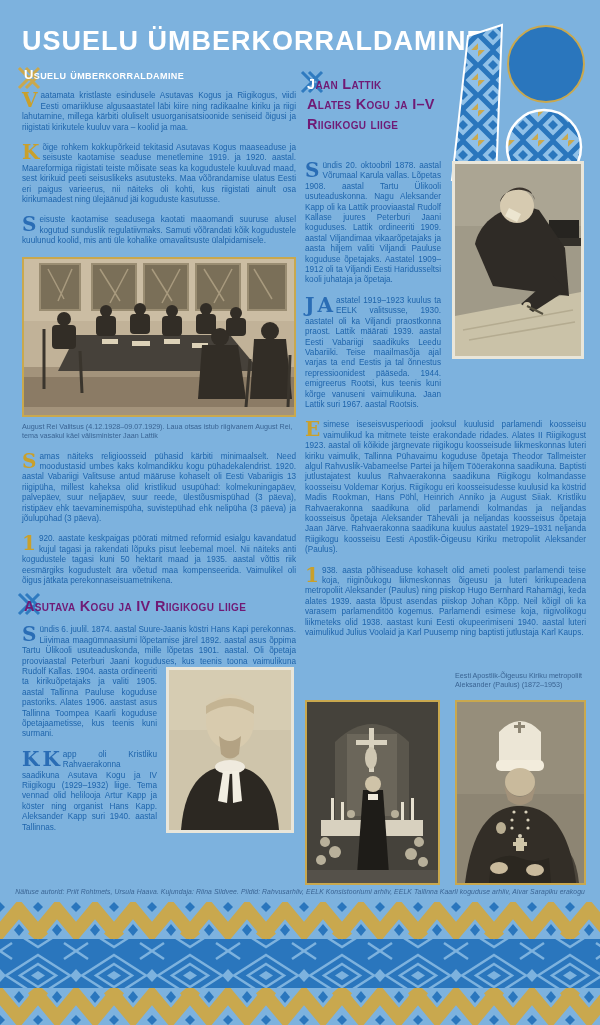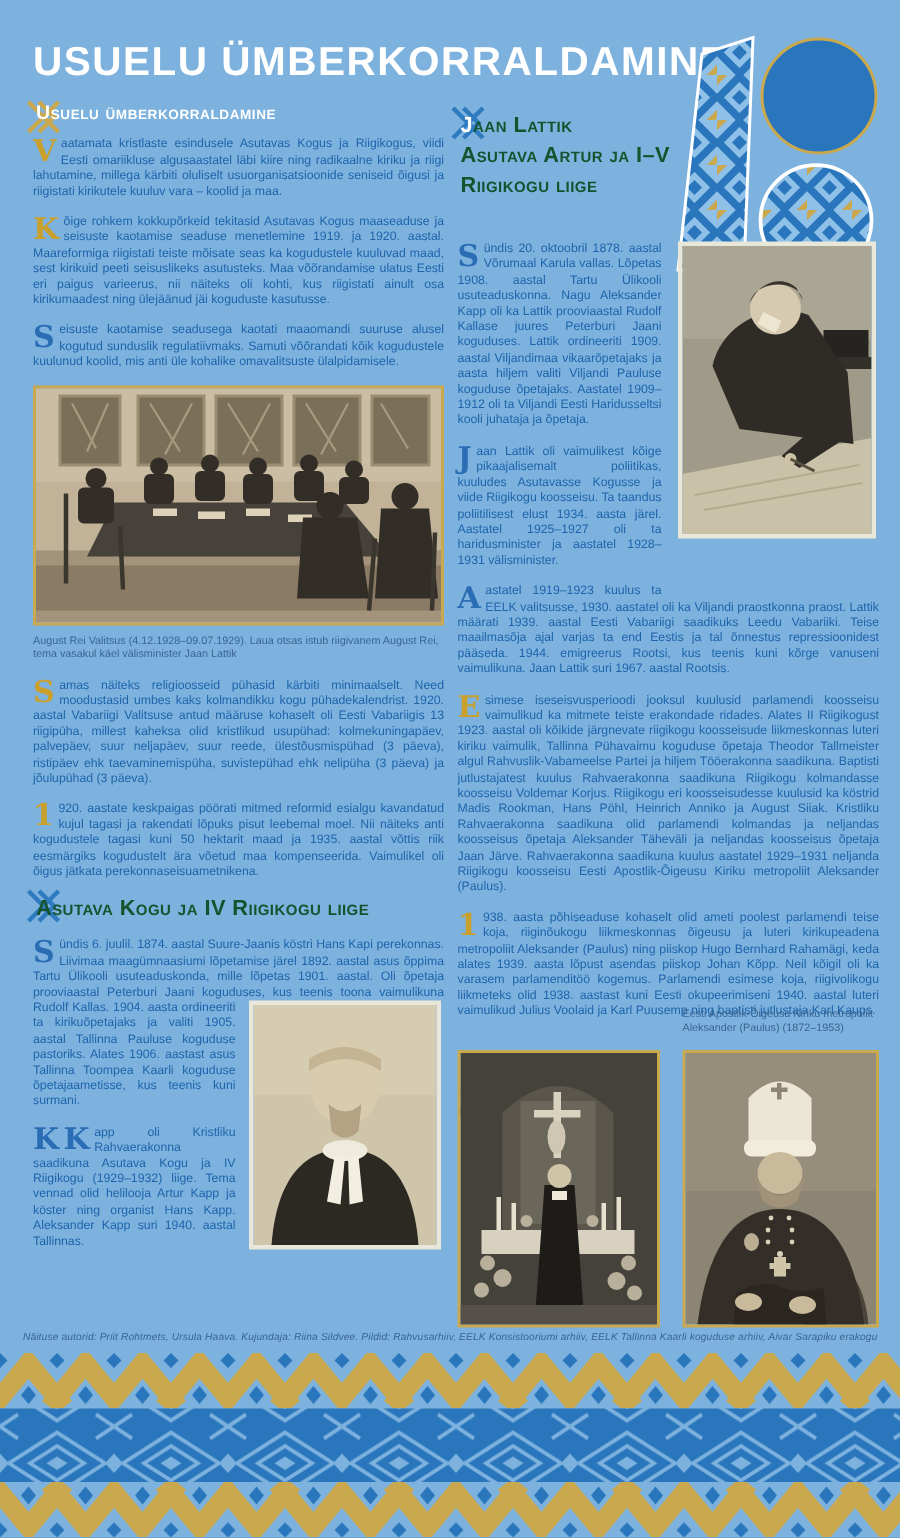--- a/index.html
+++ b/index.html
@@ -24,21 +24,21 @@
   }
   .dc-g{color:#c9a02c;}
   .dc-b{color:#2a6db5;}
   
   .sec-head{position:relative;margin:0 0 9px 2px;}
   .sec-head .hicon{position:absolute;left:-8px;top:-5px;z-index:0;}
   .sec-head .htxt{position:relative;z-index:1;}
   .intro-head{font-size:13px;font-weight:bold;letter-spacing:.4px;
     font-variant:small-caps;color:#ffffff;}
   .person-head{font-size:14.5px;line-height:20px;font-weight:bold;
-    letter-spacing:.3px;font-variant:small-caps;color:#14532d;}
+    letter-spacing:.3px;font-variant:small-caps;color:#701a75;}
   .person-head .hline1::first-letter{color:#ffffff;}
   
   .frame-gold{border:2px solid #c9a84e;box-shadow:inset 0 0 0 1px rgba(255,255,255,.35);}
   .frame-white{border:3px solid #e9e6da;}
   .group-photo{display:block;width:270px;height:156px;margin:2px 0 5px 0;}
   .group-photo svg{display:block;}
   .cap{font-size:7.2px;line-height:9.4px;color:#3a6493;
     text-align:left;margin:0 0 11px 0;}
   .lattik-float{float:right;width:138px;height:232px;margin-left:7px;position:relative;}
   .lattik-photo{position:absolute;top:0;right:2px;width:126px;height:192px;}
@@ -190,21 +190,21 @@
 
     <div class="sec-head person-head" style="margin-bottom:27px;">
       <svg class="hicon" width="26" height="26" viewBox="0 0 26 26">
         <g stroke="#2f7bc0" stroke-width="3" fill="none">
           <path d="M3,3 L13,13 L3,23"></path>
           <path d="M10,3 L20,13 L10,23"></path>
           <path d="M23,3 L13,13 L23,23"></path>
         </g>
       </svg>
       <div class="htxt hline1">Jaan Lattik</div>
-      <div class="htxt">Asutava Artur ja I–V</div>
+      <div class="htxt">Alates Kogu ja I–V</div>
       <div class="htxt">Riigikogu liige</div>
     </div>
 
     <p class="para"><span class="lattik-float">
           <span class="lattik-photo frame-white"><svg width="126" height="192" viewBox="0 0 126 192">
               <rect width="126" height="192" fill="#a09a88"></rect>
               <rect width="126" height="62" fill="#aba593"></rect>
               <rect x="94" y="56" width="30" height="26" fill="#262420"></rect>
               <rect x="88" y="74" width="38" height="8" fill="#33302a"></rect>
               <polygon points="0,152 126,128 126,192 0,192" fill="#cac2a8"></polygon>
@@ -214,21 +214,21 @@
               <path d="M20,80 C26,52 58,36 84,46 L110,84 L114,132 L38,122 Z" fill="#2f2b26"></path>
               <circle cx="62" cy="42" r="17" fill="#d6cab0"></circle>
               <path d="M45,38 C48,22 78,22 80,36 L76,28 C68,20 52,22 45,38 Z" fill="#3a332c"></path>
               <path d="M98,112 L66,140 L78,148 L112,126 Z" fill="#2f2b26"></path>
               <circle cx="72" cy="142" r="4" fill="#cdc3a8"></circle>
               <line x1="72" y1="142" x2="88" y2="150" stroke="#55503f" stroke-width="2"></line>
               <polygon points="54,44 66,50 62,58 50,52" fill="#ece5d0"></polygon>
             </svg></span>
         </span><span class="dc dc-b">S</span><span>ündis 20. oktoobril 1878. aastal Võrumaal Karula vallas. Lõpetas 1908. aastal Tartu Ülikooli usuteaduskonna. Nagu Aleksander Kapp oli ka Lattik prooviaastal Rudolf Kallase juures Peterburi Jaani koguduses. Lattik ordineeriti 1909. aastal Viljandimaa vikaarõpetajaks ja aasta hiljem valiti Viljandi Pauluse koguduse õpetajaks. Aastatel 1909–1912 oli ta Viljandi Eesti Haridusseltsi kooli juhataja ja õpetaja.</span></p>
 
-    <p class="para"><span class="dc dc-b">J</span><span>aan Lattik oli vaimulikest kõige pikaajalisemalt poliitikas, kuuludes Asutavasse Kogusse ja viide Riigikogu koosseisu. Ta taandus poliitilisest elust 1934. aasta järel. Aastatel 1925–1927 oli ta haridusminister ja aastatel 1928–1931 välisminister.</span></p>
+    <p class="para"><span class="dc dc-b">J</span></p>
 
     <p class="para"><span class="dc dc-b">A</span><span>astatel 1919–1923 kuulus ta EELK valitsusse, 1930. aastatel oli ka Viljandi praostkonna praost. Lattik määrati 1939. aastal Eesti Vabariigi saadikuks Leedu Vabariiki. Teise maailmasõja ajal varjas ta end Eestis ja tal õnnestus repressioonidest pääseda. 1944. emigreerus Rootsi, kus teenis kuni kõrge vanuseni vaimulikuna. Jaan Lattik suri 1967. aastal Rootsis.</span></p>
 
     <p class="para"><span class="dc dc-g">E</span><span>simese iseseisvusperioodi jooksul kuulusid parlamendi koosseisu vaimulikud ka mitmete teiste erakondade ridades. Alates II Riigikogust 1923. aastal oli kõikide järgnevate riigikogu koosseisude liikmeskonnas luteri kiriku vaimulik, Tallinna Pühavaimu koguduse õpetaja Theodor Tallmeister algul Rahvuslik-Vabameelse Partei ja hiljem Tööerakonna saadikuna. Baptisti jutlustajatest kuulus Rahvaerakonna saadikuna Riigikogu kolmandasse koosseisu Voldemar Korjus. Riigikogu eri koosseisudesse kuulusid ka köstrid Madis Rookman, Hans Pöhl, Heinrich Anniko ja August Siiak. Kristliku Rahvaerakonna saadikuna olid parlamendi kolmandas ja neljandas koosseisus õpetaja Aleksander Täheväli ja neljandas koosseisus õpetaja Jaan Järve. Rahvaerakonna saadikuna kuulus aastatel 1929–1931 neljanda Riigikogu koosseisu Eesti Apostlik-Õigeusu Kiriku metropoliit Aleksander (Paulus).</span></p>
 
     <p class="para"><span class="dc dc-g">1</span><span>938. aasta põhiseaduse kohaselt olid ameti poolest parlamendi teise koja, riiginõukogu liikmeskonnas õigeusu ja luteri kirikupeadena metropoliit Aleksander (Paulus) ning piiskop Hugo Bernhard Rahamägi, keda alates 1939. aasta lõpust asendas piiskop Johan Kõpp. Neil kõigil oli ka varasem parlamenditöö kogemus. Parlamendi esimese koja, riigivolikogu liikmeteks olid 1938. aastast kuni Eesti okupeerimiseni 1940. aastal luteri vaimulikud Julius Voolaid ja Karl Puusemp ning baptisti jutlustaja Karl Kaups.</span></p>
   </div>
 
   <div class="cap cap-tallmeister">Õp Theodor Tallmeister (1889–1947) Tallinna Pühavaimu kiriku altaris</div>
   <div class="cap cap-aleksander">Eesti Apostlik-Õigeusu Kiriku metropoliit Aleksander (Paulus) (1872–1953)</div>

